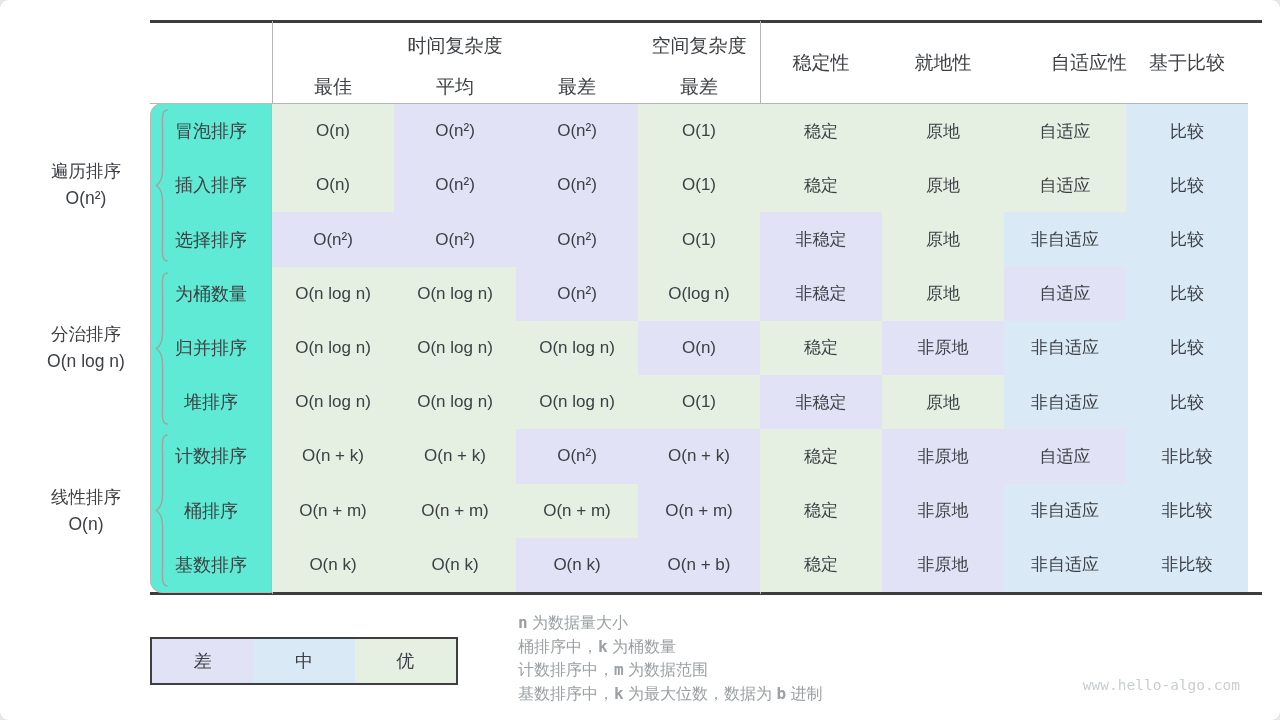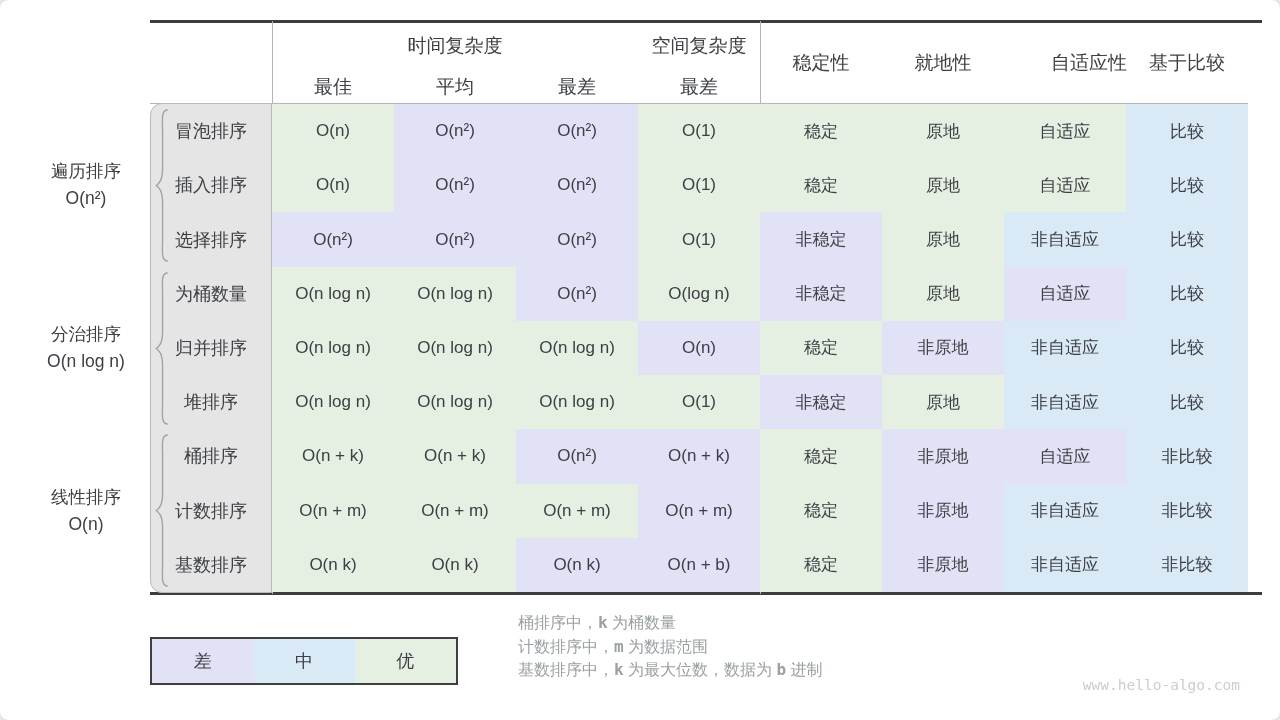--- a/index.html
+++ b/index.html
@@ -19,21 +19,21 @@
   .hdr{position:absolute;text-align:center;font-size:19px;color:var(--text);}
   .hdr.span{font-size:19px;}
   .right-hdr{position:absolute;top:22px;height:81px;line-height:81px;text-align:center;font-size:19px;}
   .body-grid{
     position:absolute;left:272px;top:104px;
     display:grid;grid-template-columns:repeat(8,122px);grid-template-rows:repeat(9,54.22px);
   }
   .cell{display:flex;align-items:center;justify-content:center;font-size:17px;white-space:nowrap;}
   .cell.good{background:var(--good);} .cell.mid{background:var(--mid);} .cell.bad{background:var(--bad);}
   .label-box{
-    position:absolute;left:150px;top:103px;width:122px;height:490px;background:#e5e5e5;
+    position:absolute;left:150px;top:103px;width:122px;height:490px;background:#5eead4;
     border:1px solid #b9b9b9;border-radius:12px 0 0 12px;box-sizing:border-box;
     display:grid;grid-template-rows:repeat(9,1fr);
   }
   .row-label{display:flex;align-items:center;justify-content:center;font-size:18px;}
   .group{position:absolute;left:16px;width:150px;}
   .group .brace{position:absolute;right:-4px;top:5px;}
   .group .gtext{position:absolute;left:6px;width:128px;top:50%;transform:translateY(-50%);
     text-align:center;font-size:17.5px;line-height:27px;}
   .legend{
     position:absolute;left:150px;top:637px;width:308px;height:48px;
@@ -68,22 +68,22 @@
   <div class="right-hdr" style="left:1028px;width:122px;">自适应性</div>
   <div class="right-hdr" style="left:1126px;width:122px;">基于比较</div>
 
   <div class="label-box" id="labelBox">
       <div class="row-label">冒泡排序</div>
       <div class="row-label">插入排序</div>
       <div class="row-label">选择排序</div>
       <div class="row-label">为桶数量</div>
       <div class="row-label">归并排序</div>
       <div class="row-label">堆排序</div>
+      <div class="row-label">计数排序</div>
       <div class="row-label">桶排序</div>
-      <div class="row-label">计数排序</div>
       <div class="row-label">基数排序</div>
     </div>
   <div class="body-grid" id="bodyGrid">
       <div class="cell good">O(n)</div>
       <div class="cell bad">O(n²)</div>
       <div class="cell bad">O(n²)</div>
       <div class="cell good">O(1)</div>
       <div class="cell good">稳定</div>
       <div class="cell good">原地</div>
       <div class="cell good">自适应</div>
@@ -184,19 +184,20 @@
       </div>
     </div>
 
   <div class="legend" id="legend">
       <div class="legend-item bad">差</div>
       <div class="legend-item mid">中</div>
       <div class="legend-item good">优</div>
     </div>
 
   <div class="footnotes" id="footnotes">
+      <div><span class="mono">n</span><span> 为数据量大小</span></div>
       <div><span>桶排序中，</span><span class="mono">k</span><span> 为桶数量</span></div>
       <div><span>计数排序中，</span><span class="mono">m</span><span> 为数据范围</span></div>
       <div><span>基数排序中，</span><span class="mono">k</span><span> 为最大位数，数据为 </span><span class="mono">b</span><span> 进制</span></div>
     </div>
 
   <div class="watermark">www.hello-algo.com</div>
 </div>
 
 </body></html>

